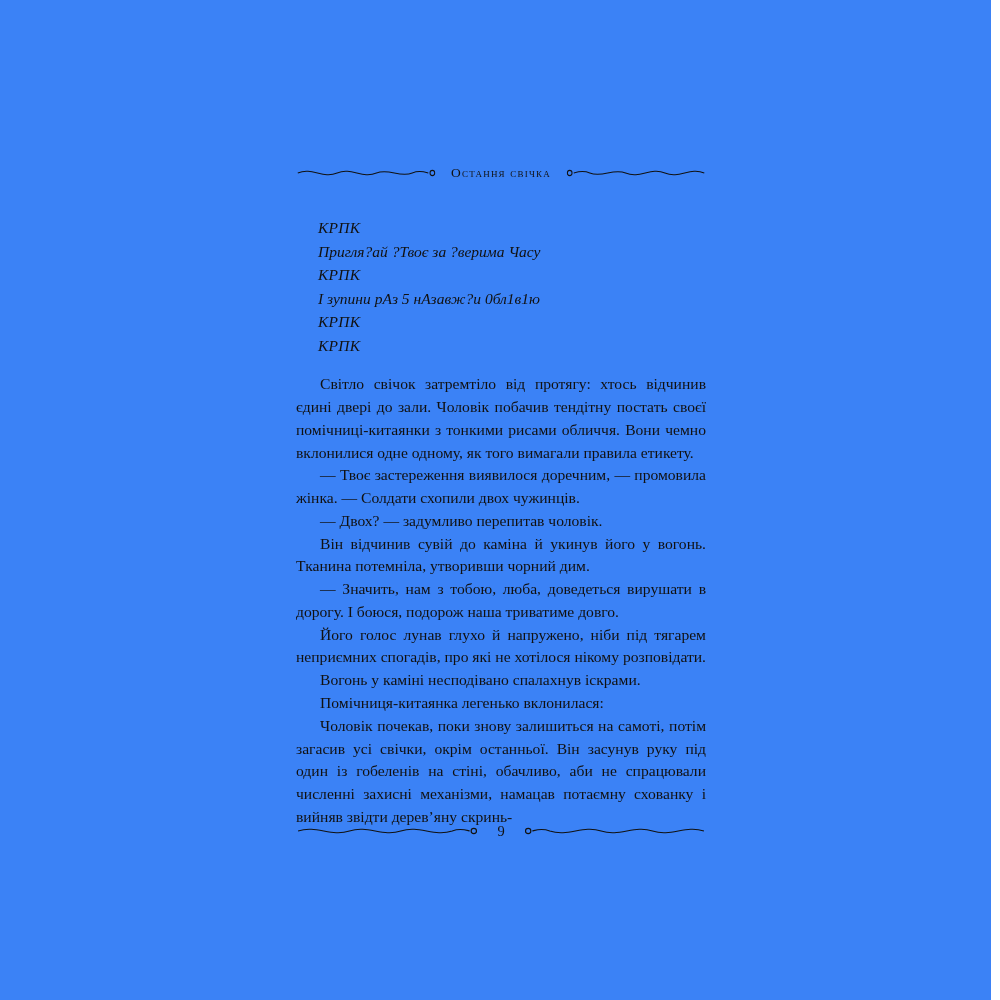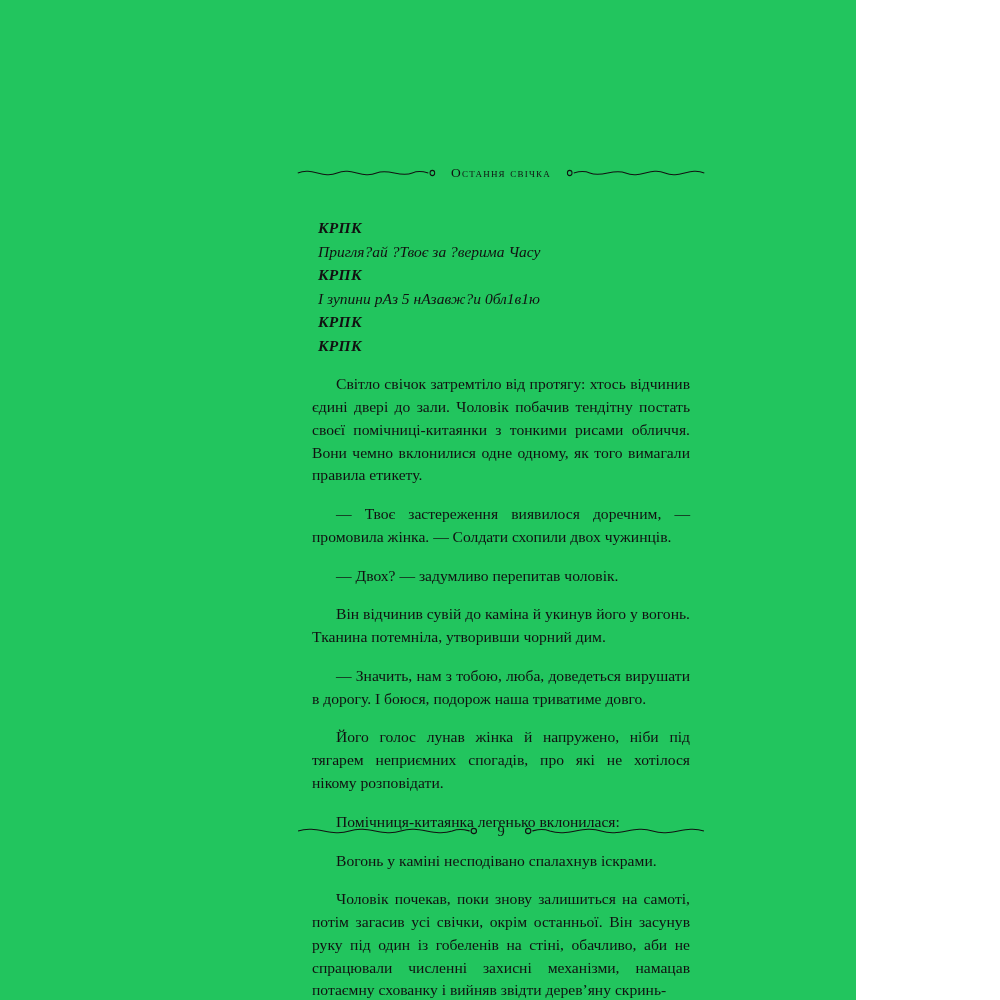--- a/index.html
+++ b/index.html
@@ -9,23 +9,23 @@
   }
   body {
     width: 1000px;
     height: 1000px;
     font-family: "Liberation Serif", serif;
     color: #111111;
     overflow: hidden;
   }
   .page {
     position: relative;
-    width: 856px;
+    width: 991px;
     height: 1000px;
-    background: #22c55e;
+    background: #3b82f6;
   }
   .page-body {
     position: absolute;
     left: 296px;
     top: 160px;
     width: 410px;
   }
 
   
   .header {
@@ -61,27 +61,27 @@
     padding: 0;
     font-style: italic;
     font-size: 15.5px;
     line-height: 1.52;
   }
   .verse .line {
     white-space: pre-wrap;
     padding-left: 22px;
   }
   .verse .line.cmd {
-    font-weight: 700;
+    font-weight: 400;
     letter-spacing: 0.3px;
   }
 
   
   .prose p {
-    margin: 16px;
+    margin: 0;
     text-align: justify;
     text-indent: 24px;
     font-size: 15.6px;
     line-height: 1.46;
     hyphens: manual;
   }
   .prose p.dash {
     text-indent: 24px;
     font-family: Liberation Serif, serif;
   }
@@ -136,23 +136,23 @@
       <div class="line cmd">КРПК</div>
       <div class="line cmd">КРПК</div>
     </div>
 
     <div class="prose">
       <p>Світло свічок затремтіло від протягу: хтось відчинив єдині двері до зали. Чоловік побачив тендітну постать своєї помічниці-китаянки з тонкими рисами обличчя. Вони чемно вклонилися одне одному, як того вимагали правила етикету.</p>
       <p class="dash">— Твоє застереження виявилося доречним, — промовила жінка. — Солдати схопили двох чужинців.</p>
       <p class="dash">— Двох? — задумливо перепитав чоловік.</p>
       <p>Він відчинив сувій до каміна й укинув його у вогонь. Тканина потемніла, утворивши чорний дим.</p>
       <p class="dash">— Значить, нам з тобою, люба, доведеться вирушати в дорогу. І боюся, подорож наша триватиме довго.</p>
-      <p>Його голос лунав жінка й напружено, ніби під тягарем неприємних спогадів, про які не хотілося нікому розповідати.</p>
+      <p>Його голос лунав глухо й напружено, ніби під тягарем неприємних спогадів, про які не хотілося нікому розповідати.</p>
+      <p>Вогонь у каміні несподівано спалахнув іскрами.</p>
       <p>Помічниця-китаянка легенько вклонилася:</p>
-      <p>Вогонь у каміні несподівано спалахнув іскрами.</p>
       <p>Чоловік почекав, поки знову залишиться на самоті, потім загасив усі свічки, окрім останньої. Він засунув руку під один із гобеленів на стіні, обачливо, аби не спрацювали численні захисні механізми, намацав потаємну схованку і вийняв звідти дерев’яну скринь-</p>
     </div>
 
   </div>
 
   <div class="footer">
     <span class="orn">
       <svg viewBox="0 0 180 14" preserveAspectRatio="none" xmlns="http://www.w3.org/2000/svg">
         <path d="M2 7 C 20 1, 34 13, 52 7 C 70 1, 84 13, 102 7 C 120 1, 134 13, 152 7 C 160 4, 165 6, 169 7" fill="none" stroke="#111" stroke-width="1.1"></path>
         <circle cx="173" cy="7" r="2.6" fill="none" stroke="#111" stroke-width="1.1"></circle>

